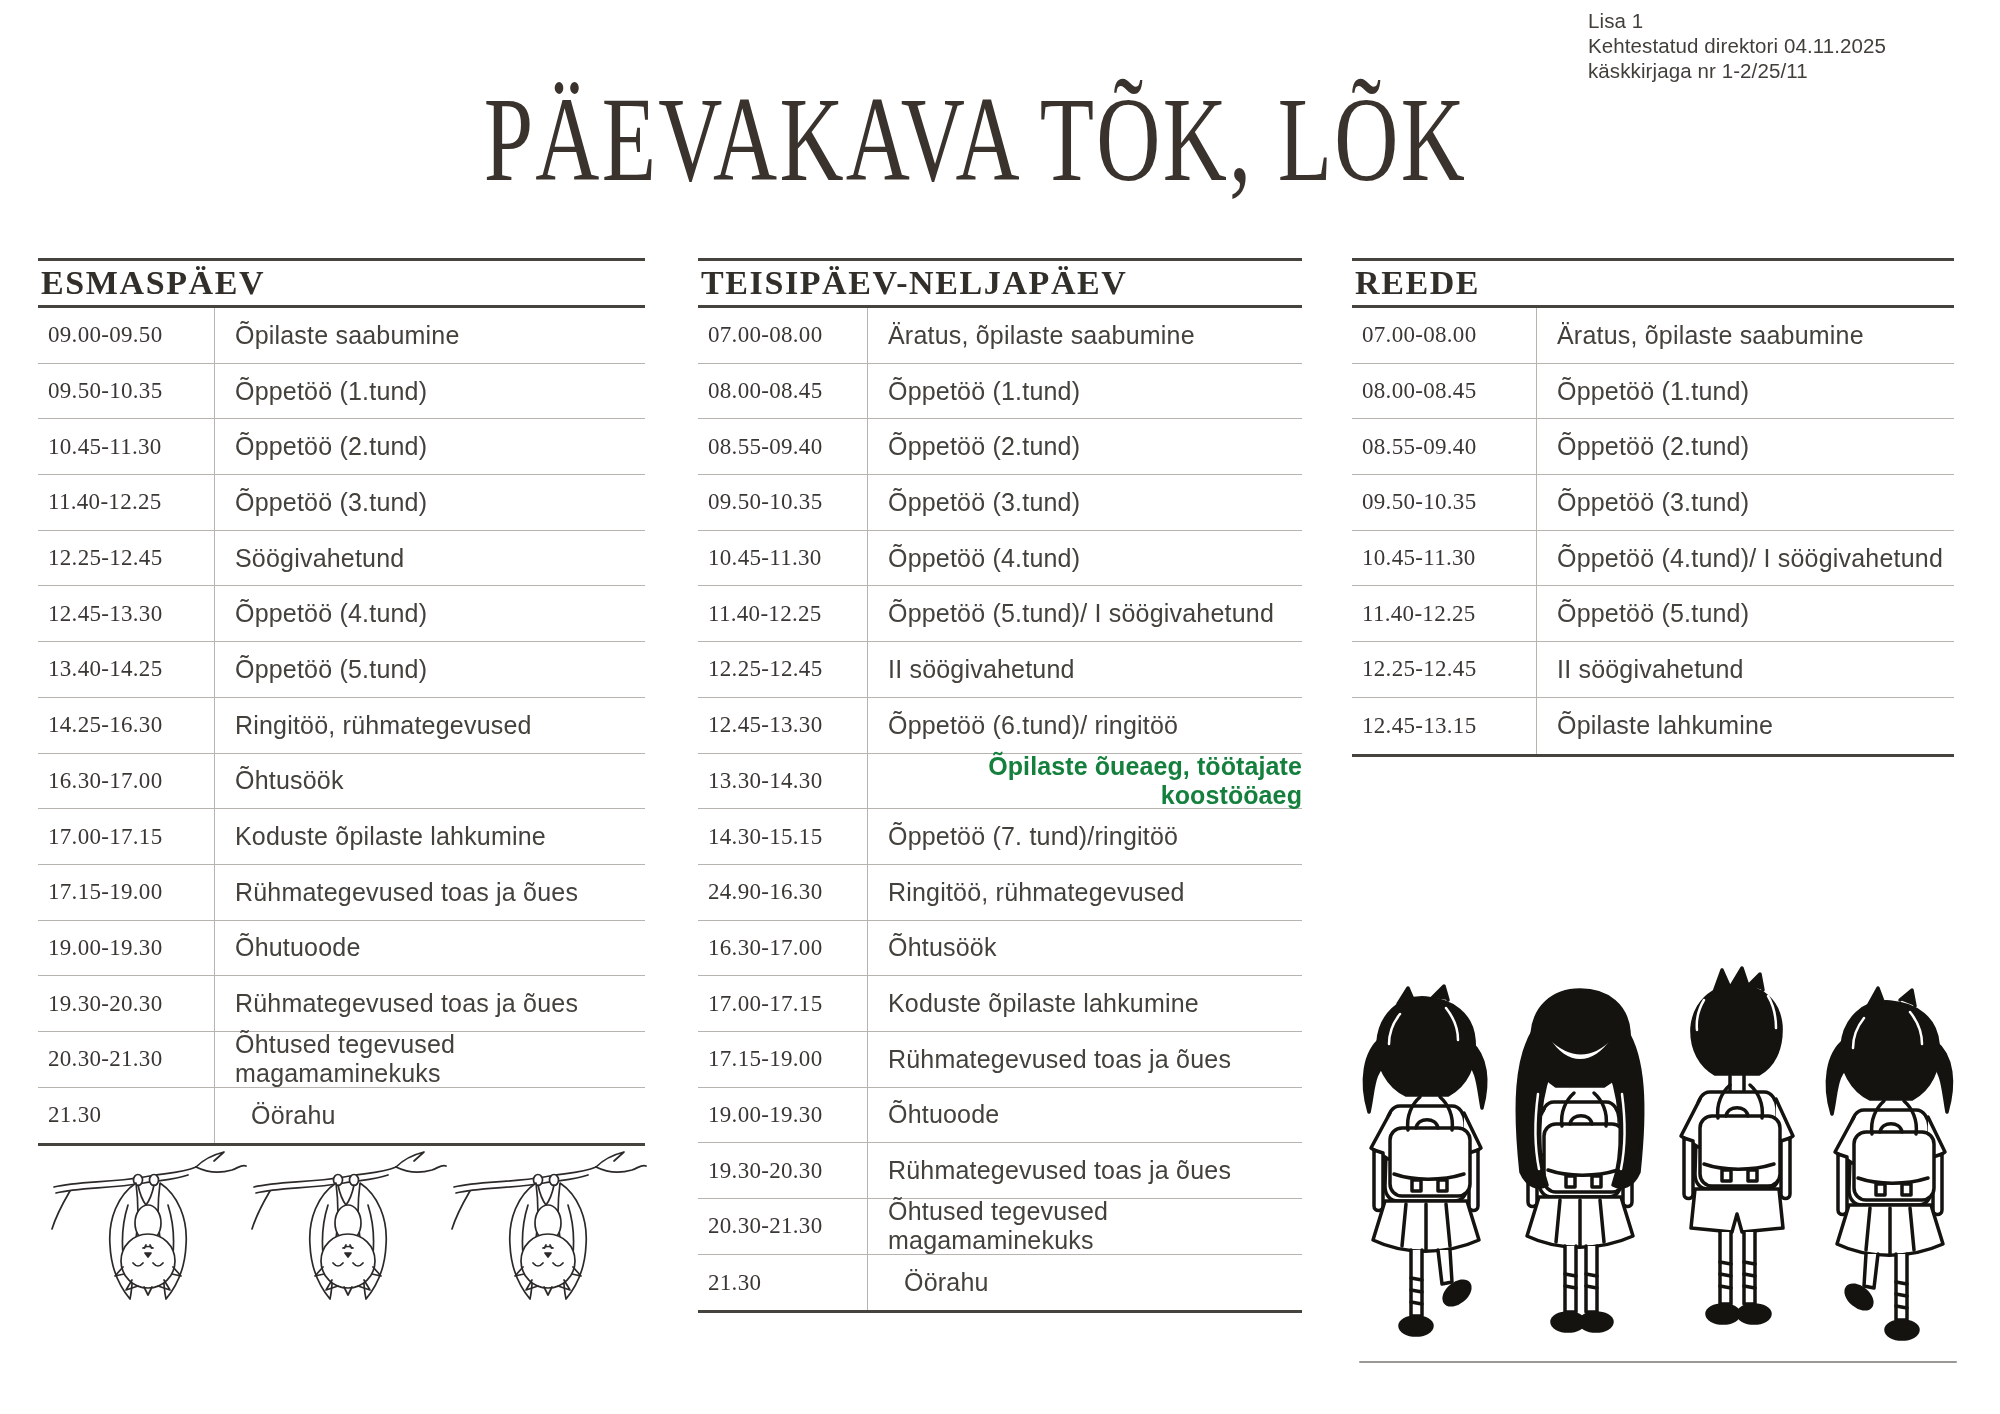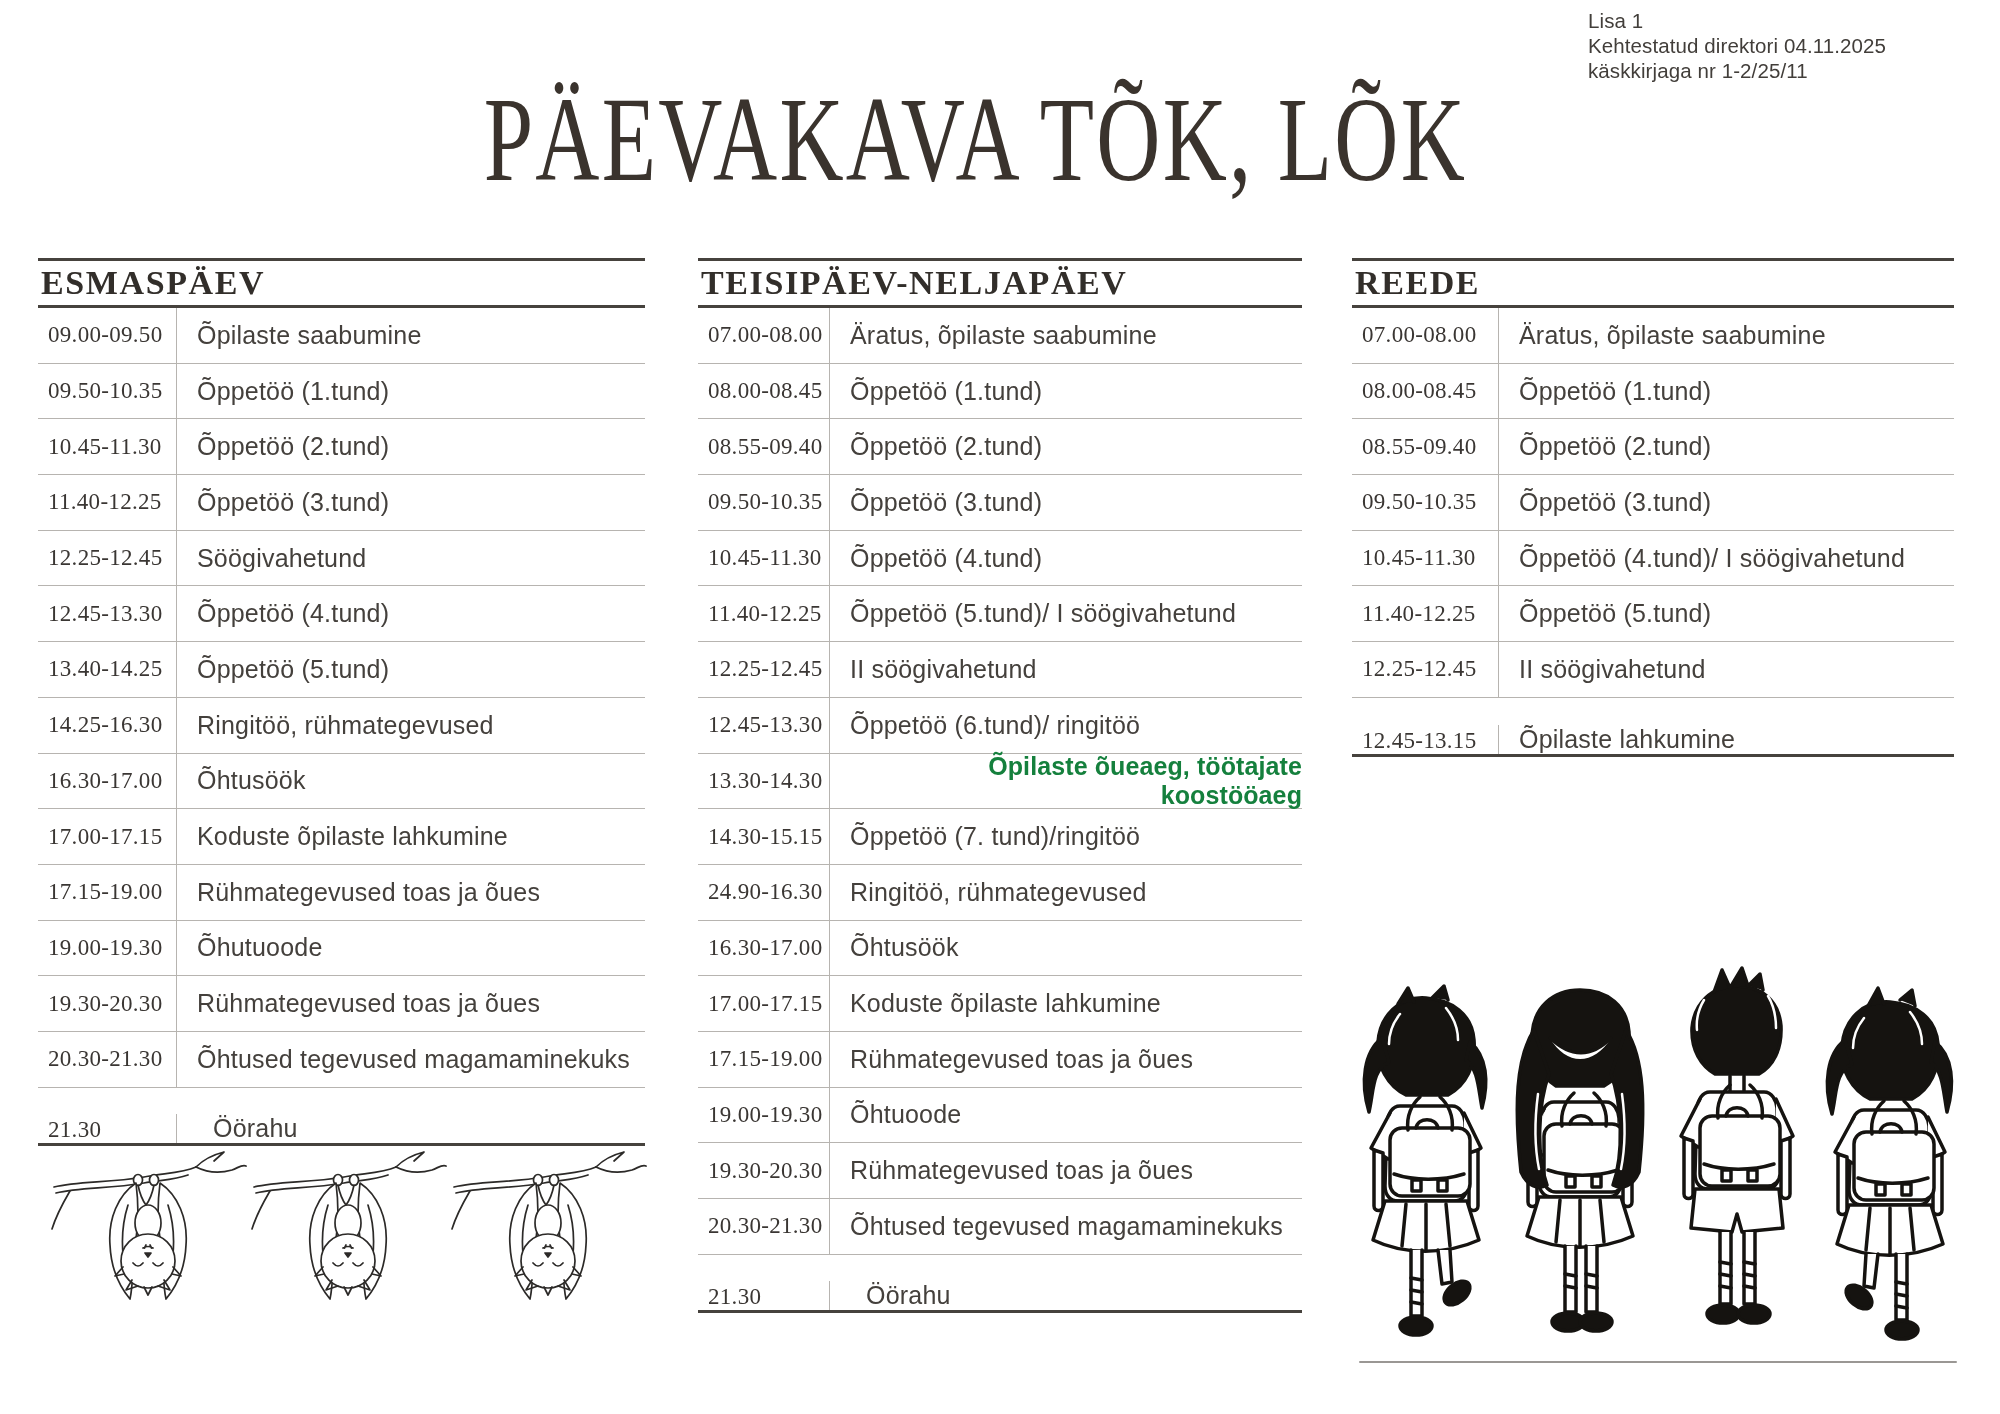--- a/index.html
+++ b/index.html
@@ -18,22 +18,22 @@
 
   
   .day-table{position:absolute;top:258px;}
   .t0{left:38px;width:607px;}
   .t1{left:698px;width:604px;}
   .t2{left:1352px;width:602px;}
   .rule-dark{height:3px;background:#46423d;}
   .day-name{height:44px;display:flex;align-items:center;padding-left:3px;
             font-family:"Liberation Serif",serif;font-size:34px;font-weight:700;
             letter-spacing:1.6px;color:#322e2a;}
-  .rows .row{display:flex;height:55.7px;border-bottom:1.4px solid #b7b4b0;box-sizing:border-box;}
-  .rows .row:last-child{border-bottom:none;align-items:flex-end;}
+  .rows .row{display:flex;height:55.7px;border-bottom:1.4px solid #b7b4b0;box-sizing:border-box;gap:38px;}
+  .rows .row:last-child{border-bottom:none;}
   .time{width:138px;flex:0 0 auto;display:flex;align-items:center;padding-left:10px;box-sizing:border-box;
         font-family:"Liberation Serif",serif;font-size:23px;color:#3a3633;letter-spacing:.3px;}
   .t1 .time{width:131px;}
   .t2 .time{width:146px;}
   .activity{flex:1;display:flex;align-items:center;border-left:1.4px solid #b7b4b0;
             padding-left:20px;font-size:25px;color:#44403c;letter-spacing:.2px;}
   .row.bold .activity{font-weight:700;color:#15803d;letter-spacing:.1px;text-align:right;}
   .row.indent .activity{padding-left:36px;}
 
   

